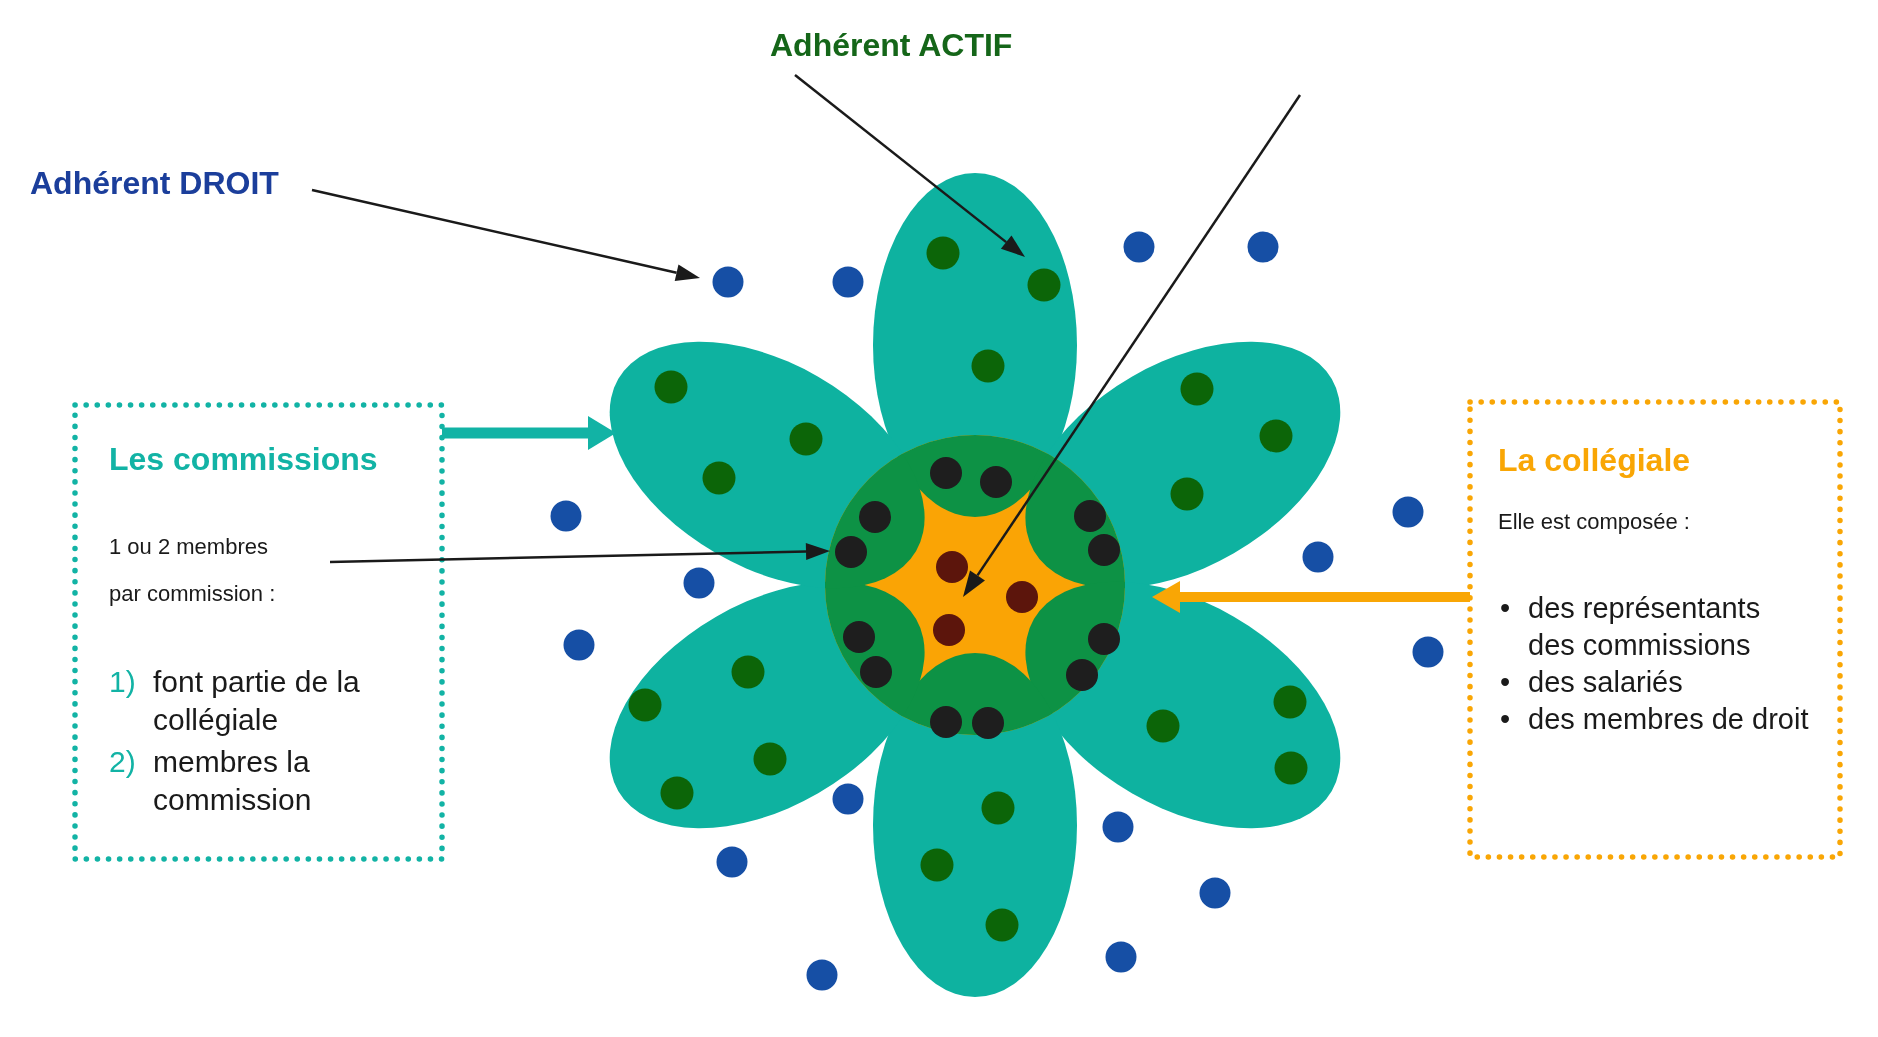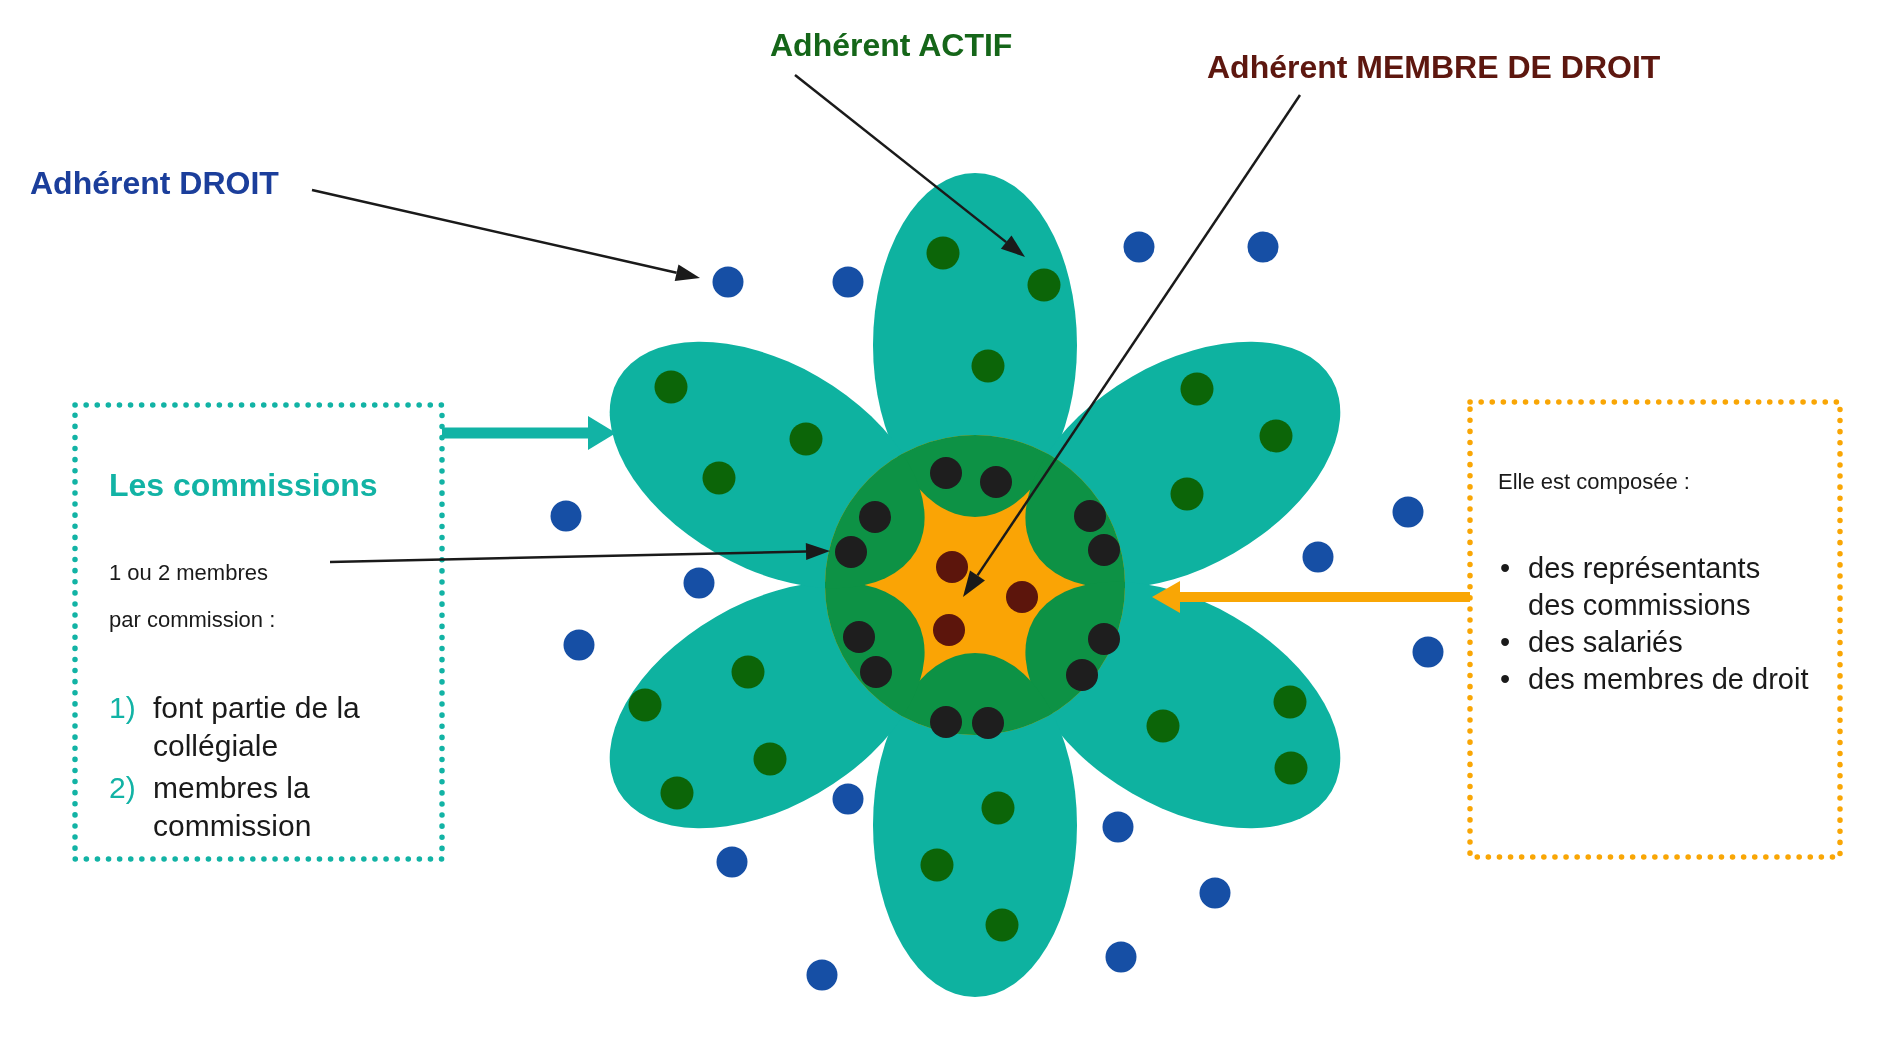--- a/index.html
+++ b/index.html
@@ -9,21 +9,21 @@
 
   .label{position:absolute;font-weight:bold;font-size:32px;line-height:1.1;white-space:nowrap;}
   .label.usager{left:30px;top:166px;color:var(--label_usager);}
   .label.actif{left:770px;top:28px;color:var(--label_actif);}
   .label.droit{left:1207px;top:50px;color:var(--label_droit);}
 
   .box{position:absolute;box-sizing:border-box;color:var(--text);}
   .box.commissions{left:75px;top:405px;width:367px;height:454px;padding:34px 0 0 34px;}
   .box.collegiale{left:1470px;top:402px;width:370px;height:455px;padding:38px 0 0 28px;}
   .box-title{font-weight:bold;font-size:32px;line-height:40px;}
-  .box.commissions .box-title{color:var(--accent_teal);margin-top:26px;}
+  .box.commissions .box-title{color:var(--accent_teal);}
   .box.collegiale .box-title{color:var(--accent_orange);}
   .box-text{font-size:22px;line-height:47px;white-space:pre-line;}
   .box.commissions .box-text{margin-top:44px;}
   .box.collegiale .box-text{margin-top:22px;line-height:40px;}
 
   ol.numlist{list-style:none;margin:46px 0 0 0;padding:0;}
   ol.numlist li{position:relative;padding-left:44px;font-size:30px;line-height:38px;white-space:pre-line;}
   ol.numlist li + li{margin-top:4px;}
   ol.numlist .num{position:absolute;left:0;top:0;color:var(--accent_teal);}
 
@@ -140,35 +140,35 @@
         <polygon points="616,433 588,450 588,416" fill="#12B3A5"></polygon>
       </g>
       <g>
         <line x1="1470" y1="597" x2="1180" y2="597" stroke="#F9A605" stroke-width="10"></line>
         <polygon points="1152,597 1180,581 1180,613" fill="#F9A605"></polygon>
       </g>
     </svg>
 
   <div class="label usager">Adhérent DROIT</div>
   <div class="label actif">Adhérent ACTIF</div>
-  <div class="label droit">Adhérent MEMBRE DE DROIT</div>
 
   <div class="box commissions">
     <div class="box-title">Les commissions</div>
     <div class="box-text">1 ou 2 membres
 par commission :</div>
     <ol class="numlist" id="commissions-items">
         <li><span class="num">1)</span><span>font partie de la
 collégiale</span></li>
         <li><span class="num">2)</span><span>membres la
 commission</span></li>
       </ol>
   </div>
 
   <div class="box collegiale">
+    <div class="box-title">La collégiale</div>
     <div class="box-text">Elle est composée :</div>
     <ul class="bullets" id="collegiale-bullets">
         <li><span class="bullet">•</span><span>des représentants
 des commissions</span></li>
         <li><span class="bullet">•</span><span>des salariés</span></li>
         <li><span class="bullet">•</span><span>des membres de droit</span></li>
       </ul>
   </div>
 
 </div>

